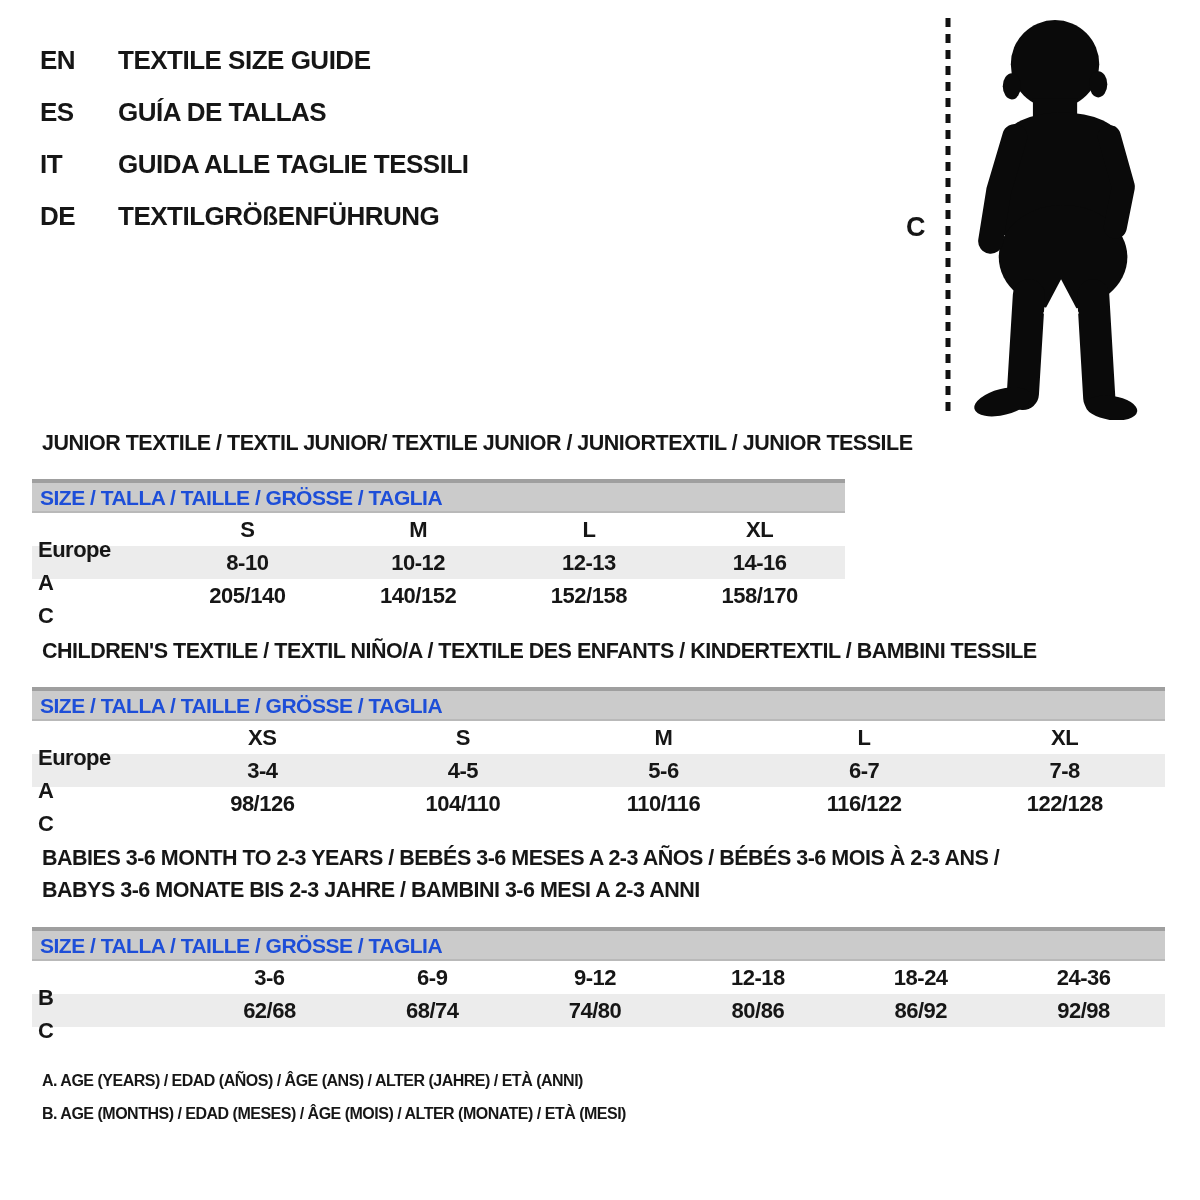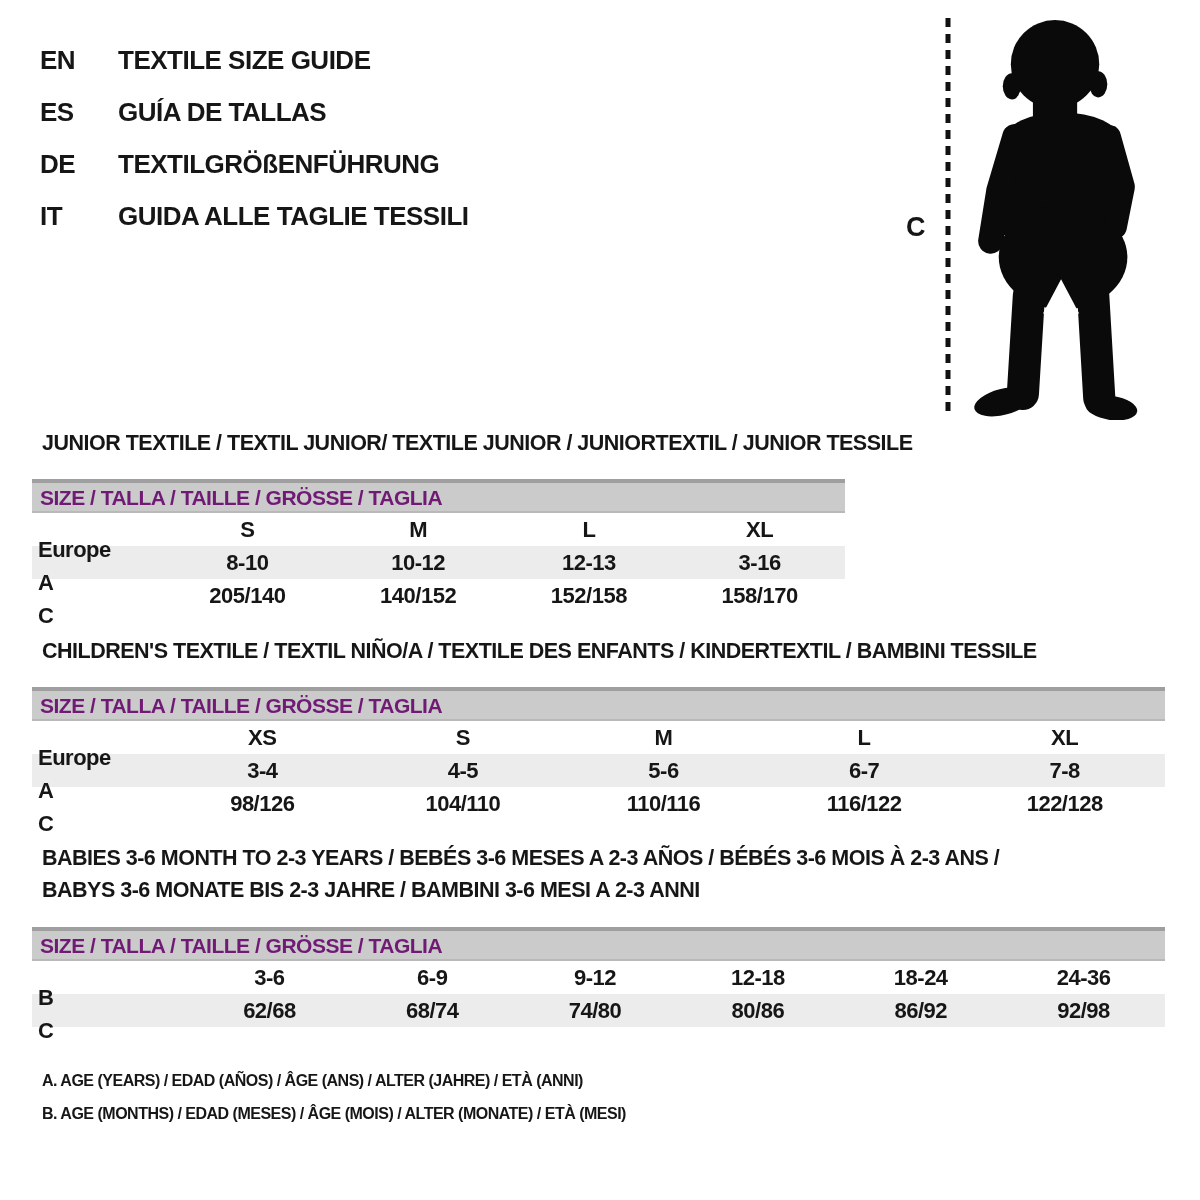--- a/index.html
+++ b/index.html
@@ -30,21 +30,21 @@
   
   .size-table{position:absolute;left:32px;}
   #table-junior{top:479px;width:813px;}
   #table-children{top:687px;width:1133px;}
   #table-babies{top:927px;width:1133px;}
   .size-header{
     height:27px;
     background:#cbcbcb;
     border-top:4px solid #9f9f9f;
     border-bottom:2px solid #b9b9b9;
-    font-size:21px;color:#701a75;
+    font-size:21px;color:#1d4ed8;
     padding:1px 0 0 8px;
     line-height:27px;
     white-space:nowrap;
   }
   .trow{display:flex;height:33px;align-items:center;font-size:22px;}
   .trow.shaded{background:#ececec;}
   .tlabel{width:130px;padding-left:6px;box-sizing:border-box;text-align:left;margin-top:40px;}
   #table-babies .tlabel{width:156px;}
   .tcell{flex:1;text-align:center;}
   
@@ -55,24 +55,24 @@
 <body>
 
 <div class="langs">
   <div class="lang-row">
     <span class="lang-code">EN</span><span class="lang-label">TEXTILE SIZE GUIDE</span>
   </div>
   <div class="lang-row">
     <span class="lang-code">ES</span><span class="lang-label">GUÍA DE TALLAS</span>
   </div>
   <div class="lang-row">
-    <span class="lang-code">DE</span><span class="lang-label">TEXTILGRÖßENFÜHRUNG</span>
+    <span class="lang-code">IT</span><span class="lang-label">GUIDA ALLE TAGLIE TESSILI</span>
   </div>
   <div class="lang-row">
-    <span class="lang-code">IT</span><span class="lang-label">GUIDA ALLE TAGLIE TESSILI</span>
+    <span class="lang-code">DE</span><span class="lang-label">TEXTILGRÖßENFÜHRUNG</span>
   </div>
 </div>
 
 <svg class="measure-svg" width="10" height="406">
   <line x1="5" y1="4" x2="5" y2="402" stroke="#111111" stroke-width="5" stroke-dasharray="9 7"></line>
 </svg>
 <div class="measure-label">C</div>
 
 <svg class="toddler-svg" width="182" height="406" viewBox="0 0 180 404">
   <g fill="#0a0a0a" stroke="none">
@@ -106,21 +106,21 @@
         <span class="tcell">S</span>
         <span class="tcell">M</span>
         <span class="tcell">L</span>
         <span class="tcell">XL</span>
       </div>
       <div class="trow shaded">
         <span class="tlabel">A</span>
         <span class="tcell">8-10</span>
         <span class="tcell">10-12</span>
         <span class="tcell">12-13</span>
-        <span class="tcell">3-16</span>
+        <span class="tcell">14-16</span>
       </div>
       <div class="trow">
         <span class="tlabel">C</span>
         <span class="tcell">205/140</span>
         <span class="tcell">140/152</span>
         <span class="tcell">152/158</span>
         <span class="tcell">158/170</span>
       </div>
     </div>
 </div>

